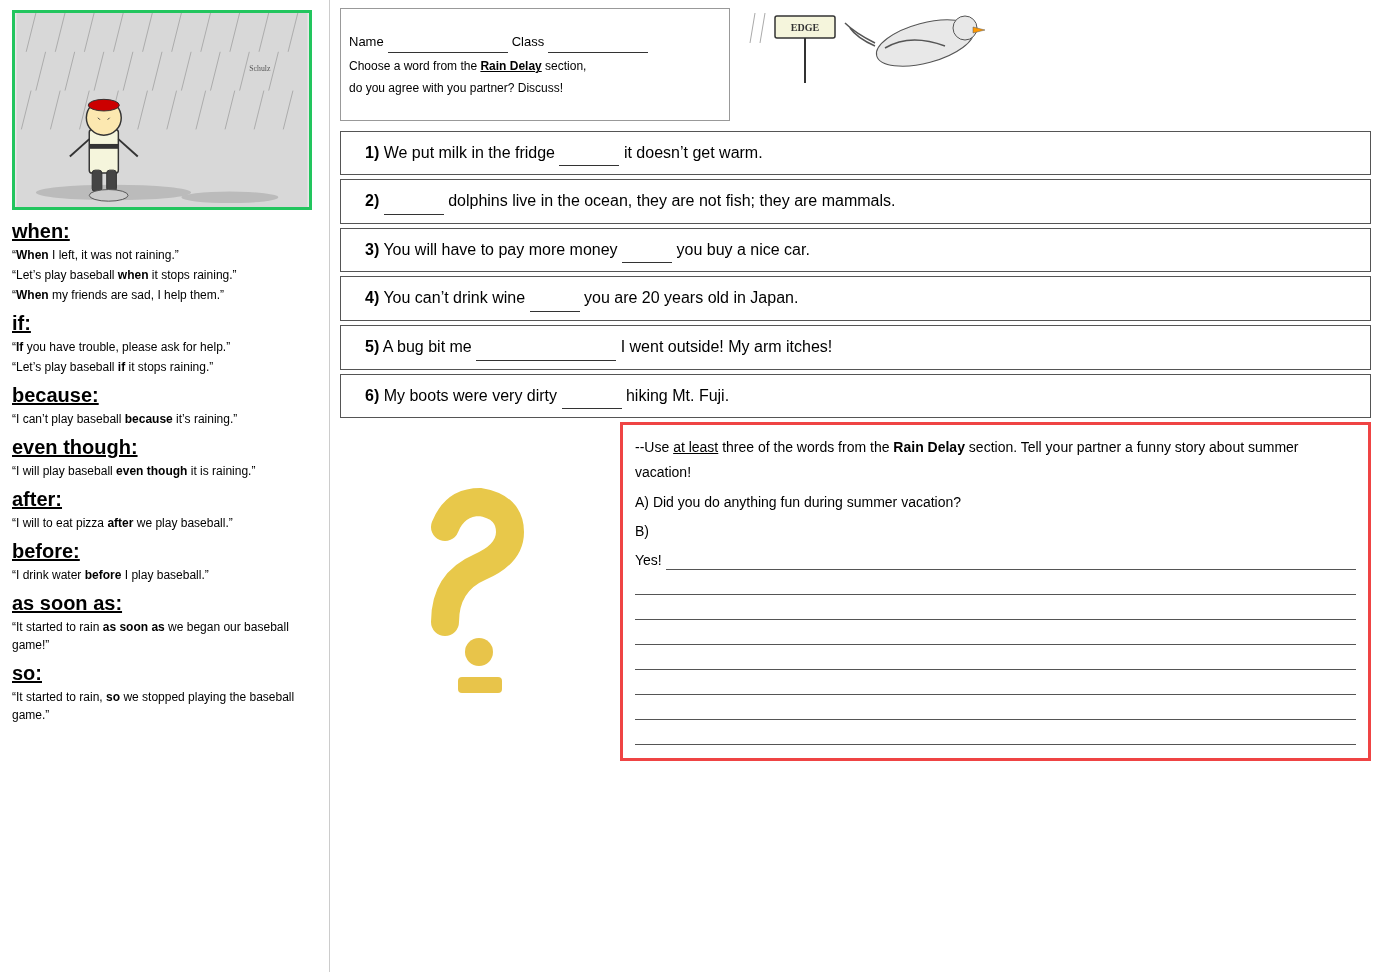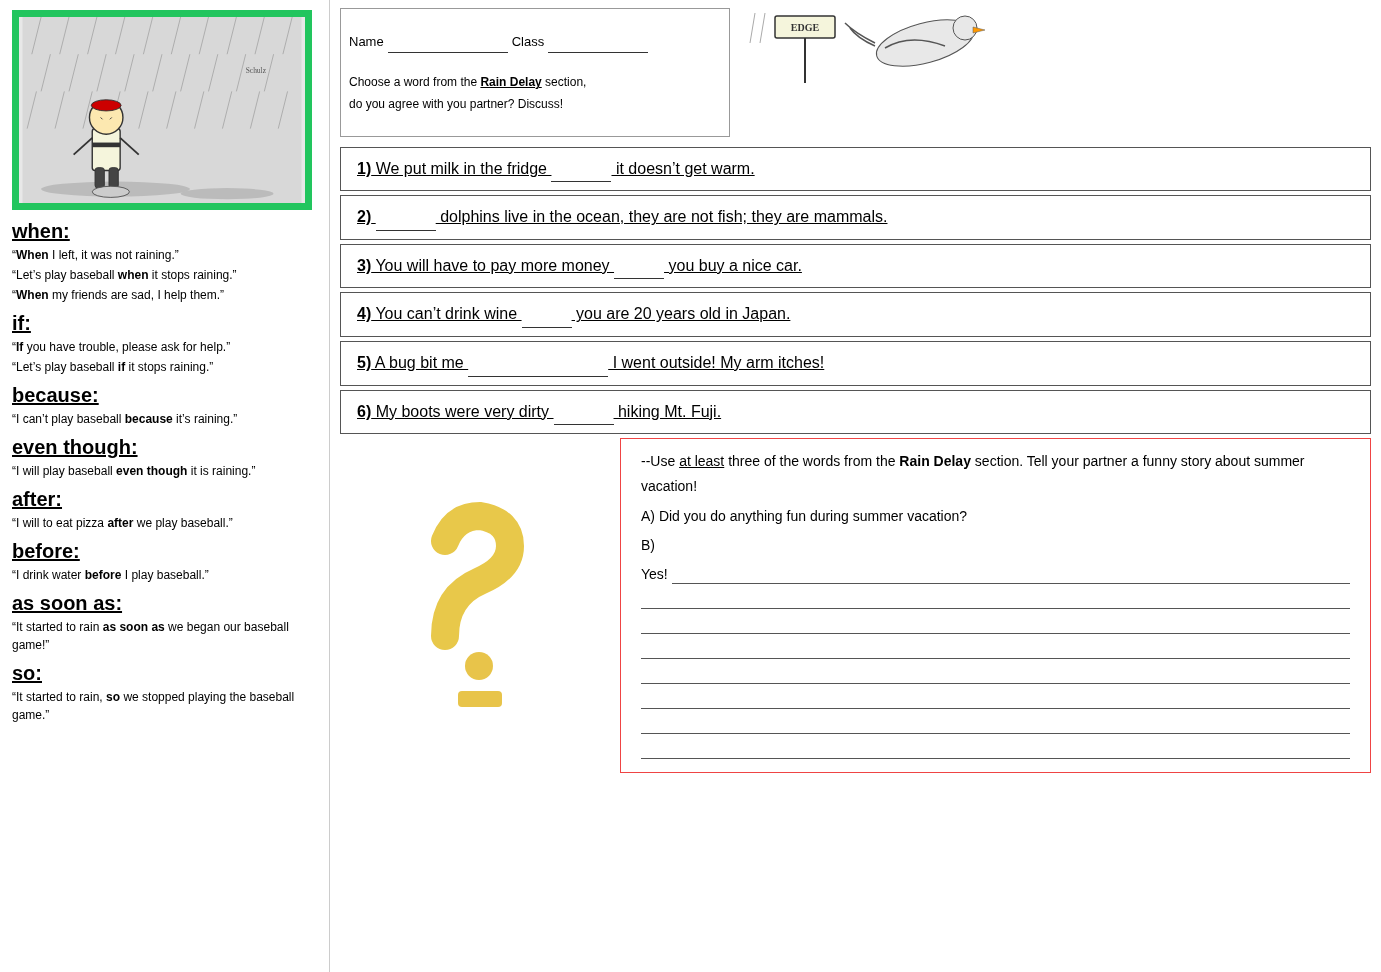--- a/index.html
+++ b/index.html
@@ -20,21 +20,21 @@
       min-height: 972px;
       border-right: 1px solid #ccc;
       padding: 10px 12px;
       background: #fff;
     }
 
     .comic-image {
       width: 300px;
       height: 200px;
       background: #e8e8e8;
-      border: 7px solid #22c55e;
+      border: 3px solid #22c55e;
       display: flex;
       align-items: center;
       justify-content: center;
       margin-bottom: 10px;
       overflow: hidden;
       position: relative;
     }
 
     
     .comic-image svg {
@@ -97,46 +97,45 @@
     }
 
     .class-underline {
       border-bottom: 1px solid #333;
       width: 100px;
       display: inline-block;
     }
 
     .header-form .instruction {
       font-size: 12px;
-      margin-top: 19px;
+      margin-top: 3px;
     }
 
     .header-form .instruction b {
       text-decoration: underline;
     }
 
     .header-image {
       width: 280px;
       height: 80px;
       margin-left: 10px;
       display: flex;
       align-items: center;
       justify-content: center;
       overflow: hidden;
       text-align: center;
     }
 
     
     .sentence-box {
       border: 1px solid #555;
-      padding: 8px 16px;
+      padding: 8px 24px;
       margin-bottom: 4px;
       font-size: 16px;
       line-height: 1.6;
-      text-decoration: underline;
     }
 
     .blank {
       display: inline-block;
       border-bottom: 1px solid #333;
       min-width: 60px;
     }
 
     .blank-long {
       min-width: 140px;
@@ -160,22 +159,22 @@
       justify-content: center;
     }
 
     .question-mark-icon {
       width: 180px;
       height: 220px;
     }
 
     .bottom-right {
       flex: 1;
-      border: 1px solid #ef4444;
-      padding: 10px 20px;
+      border: 3px solid #ef4444;
+      padding: 10px 12px;
       font-size: 14px;
       line-height: 1.8;
     }
 
     .bottom-right p {
       margin-bottom: 4px;
     }
 
     .bottom-right .underline-text {
       text-decoration: underline;

